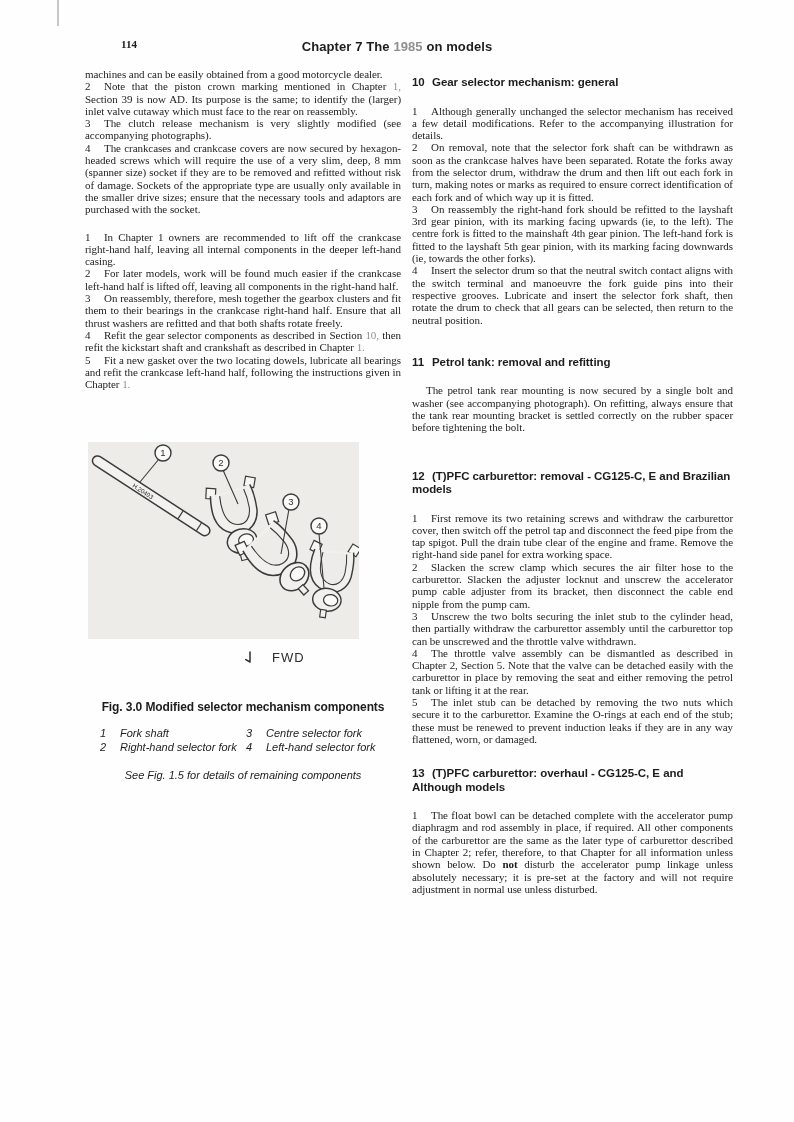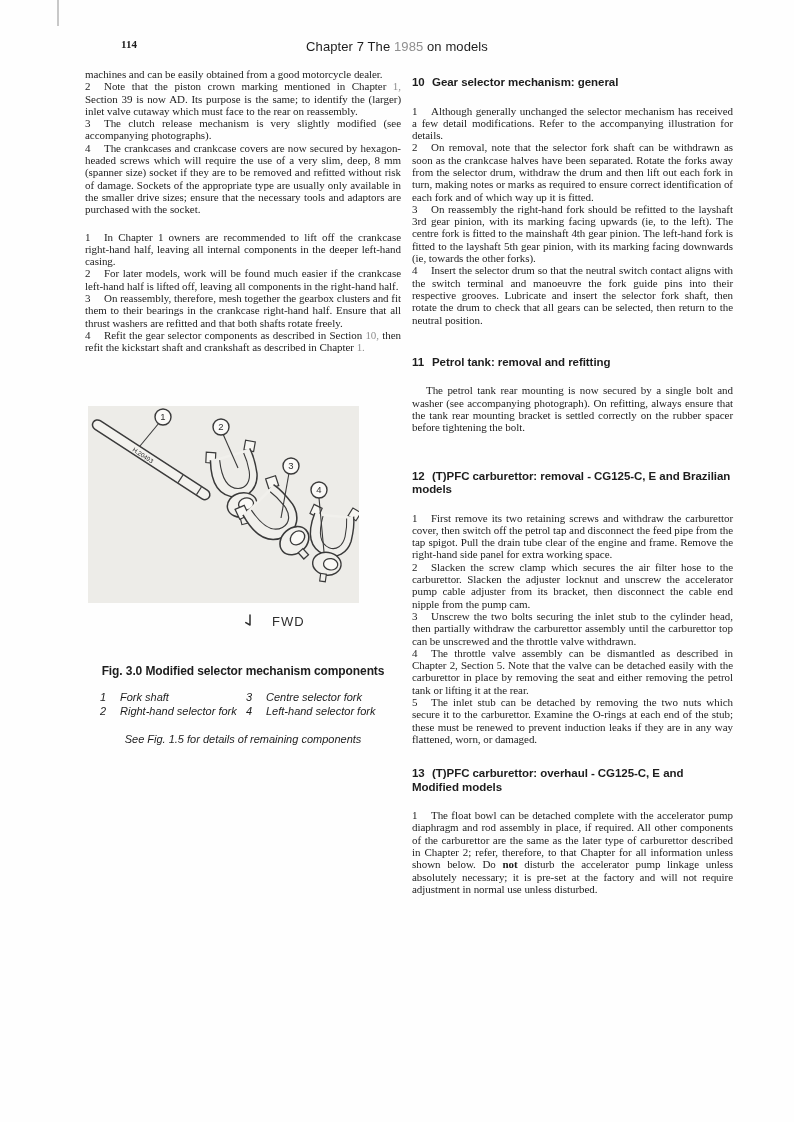--- a/index.html
+++ b/index.html
@@ -12,21 +12,21 @@
     overflow:hidden;
   }
   .scan-artifact { position:absolute; left:57px; top:0; width:2px; height:26px; background:#9a9a9a; opacity:.55; }
   .page-number {
     position:absolute; left:85px; top:38px;
     font-family:"Liberation Serif", serif;
     font-weight:bold; font-size:11px;margin-left:36px;
   }
   .chapter-header {
     position:absolute; left:0; top:39px; width:794px;
-    text-align:center; font-weight:normal; font-size:13px;
+    text-align:center; font-weight:bold; font-size:13px;
     letter-spacing:.1px;
   }
   .gray { color:#8f8f8f; }
   .col { position:absolute; }
   .col-left  { left:85px;  top:68px; width:316px; }
   .col-right { left:412px; top:76px; width:321px; }
   .para {
     margin:0; font-size:11px; line-height:12.3px;
     text-align:justify; letter-spacing:-0.05px;font-family:Liberation Serif, serif;
   }
@@ -83,20 +83,21 @@
   <p class="para"><span>machines and can be easily obtained from a good motorcycle dealer.</span></p>
   <p class="para"><span class="pnum">2</span><span>Note that the piston crown marking mentioned in Chapter </span><span class="gray">1,</span><span> Section 39 is now AD. Its purpose is the same; to identify the (larger) inlet valve cutaway which must face to the rear on reassembly.</span></p>
   <p class="para"><span class="pnum">3</span><span>The clutch release mechanism is very slightly modified (see accompanying photographs).</span></p>
   <p class="para"><span class="pnum">4</span><span>The crankcases and crankcase covers are now secured by hexagon-headed screws which will require the use of a very slim, deep, 8 mm (spanner size) socket if they are to be removed and refitted without risk of damage. Sockets of the appropriate type are usually only available in the smaller drive sizes; ensure that the necessary tools and adaptors are purchased with the socket.</span></p>
 
   <div class="gap16"></div>
   <p class="para"><span class="pnum">1</span><span>In Chapter 1 owners are recommended to lift off the crankcase right-hand half, leaving all internal components in the deeper left-hand casing.</span></p>
   <p class="para"><span class="pnum">2</span><span>For later models, work will be found much easier if the crankcase left-hand half is lifted off, leaving all components in the right-hand half.</span></p>
   <p class="para"><span class="pnum">3</span><span>On reassembly, therefore, mesh together the gearbox clusters and fit them to their bearings in the crankcase right-hand half. Ensure that all thrust washers are refitted and that both shafts rotate freely.</span></p>
   <p class="para"><span class="pnum">4</span><span>Refit the gear selector components as described in Section </span><span class="gray">10,</span><span> then refit the kickstart shaft and crankshaft as described in Chapter </span><span class="gray">1.</span></p>
+  <p class="para"><span class="pnum">5</span><span>Fit a new gasket over the two locating dowels, lubricate all bearings and refit the crankcase left-hand half, following the instructions given in Chapter </span><span class="gray">1.</span></p>
 
   <div class="figure-box">
     <svg width="271" height="197" viewBox="0 0 271 197">
 
       <g transform="translate(8,12) rotate(33)">
         <rect x="0" y="0" width="138" height="10" rx="5" fill="#f3f2ee" stroke="#3b3b3b" stroke-width="1.5"></rect>
         <line x1="104" y1="0.5" x2="104" y2="9.5" stroke="#3b3b3b" stroke-width="1.2"></line>
         <line x1="126" y1="0.5" x2="126" y2="9.5" stroke="#3b3b3b" stroke-width="1.2"></line>
         <text x="48" y="8" font-size="6.2">H.20493</text>
       </g>
@@ -200,16 +201,16 @@
   <p class="para indent-first"><span>The petrol tank rear mounting is now secured by a single bolt and washer (see accompanying photograph). On refitting, always ensure that the tank rear mounting bracket is settled correctly on the rubber spacer before tightening the bolt.</span></p>
 
   <p class="sec mt-s12"><span class="pnum">12</span><span>(T)PFC carburettor: removal - CG125-C, E and Brazilian models</span></p>
   <div class="gap16"></div>
   <p class="para"><span class="pnum">1</span><span>First remove its two retaining screws and withdraw the carburettor cover, then switch off the petrol tap and disconnect the feed pipe from the tap spigot. Pull the drain tube clear of the engine and frame. Remove the right-hand side panel for extra working space.</span></p>
   <p class="para"><span class="pnum">2</span><span>Slacken the screw clamp which secures the air filter hose to the carburettor. Slacken the adjuster locknut and unscrew the accelerator pump cable adjuster from its bracket, then disconnect the cable end nipple from the pump cam.</span></p>
   <p class="para"><span class="pnum">3</span><span>Unscrew the two bolts securing the inlet stub to the cylinder head, then partially withdraw the carburettor assembly until the carburettor top can be unscrewed and the throttle valve withdrawn.</span></p>
   <p class="para"><span class="pnum">4</span><span>The throttle valve assembly can be dismantled as described in Chapter 2, Section 5. Note that the valve can be detached easily with the carburettor in place by removing the seat and either removing the petrol tank or lifting it at the rear.</span></p>
   <p class="para"><span class="pnum">5</span><span>The inlet stub can be detached by removing the two nuts which secure it to the carburettor. Examine the O-rings at each end of the stub; these must be renewed to prevent induction leaks if they are in any way flattened, worn, or damaged.</span></p>
 
-  <p class="sec mt-s13"><span class="pnum">13</span><span>(T)PFC carburettor: overhaul - CG125-C, E and Modified models</span></p>
+  <p class="sec mt-s13"><span class="pnum">13</span><span>(T)PFC carburettor: overhaul - CG125-C, E and Although models</span></p>
   <div class="gap16"></div>
   <p class="para"><span class="pnum">1</span><span>The float bowl can be detached complete with the accelerator pump diaphragm and rod assembly in place, if required. All other components of the carburettor are the same as the later type of carburettor described in Chapter 2; refer, therefore, to that Chapter for all information unless shown below. Do </span><b>not</b><span> disturb the accelerator pump linkage unless absolutely necessary; it is pre-set at the factory and will not require adjustment in normal use unless disturbed.</span></p>
 </div>
 
 </body></html>

